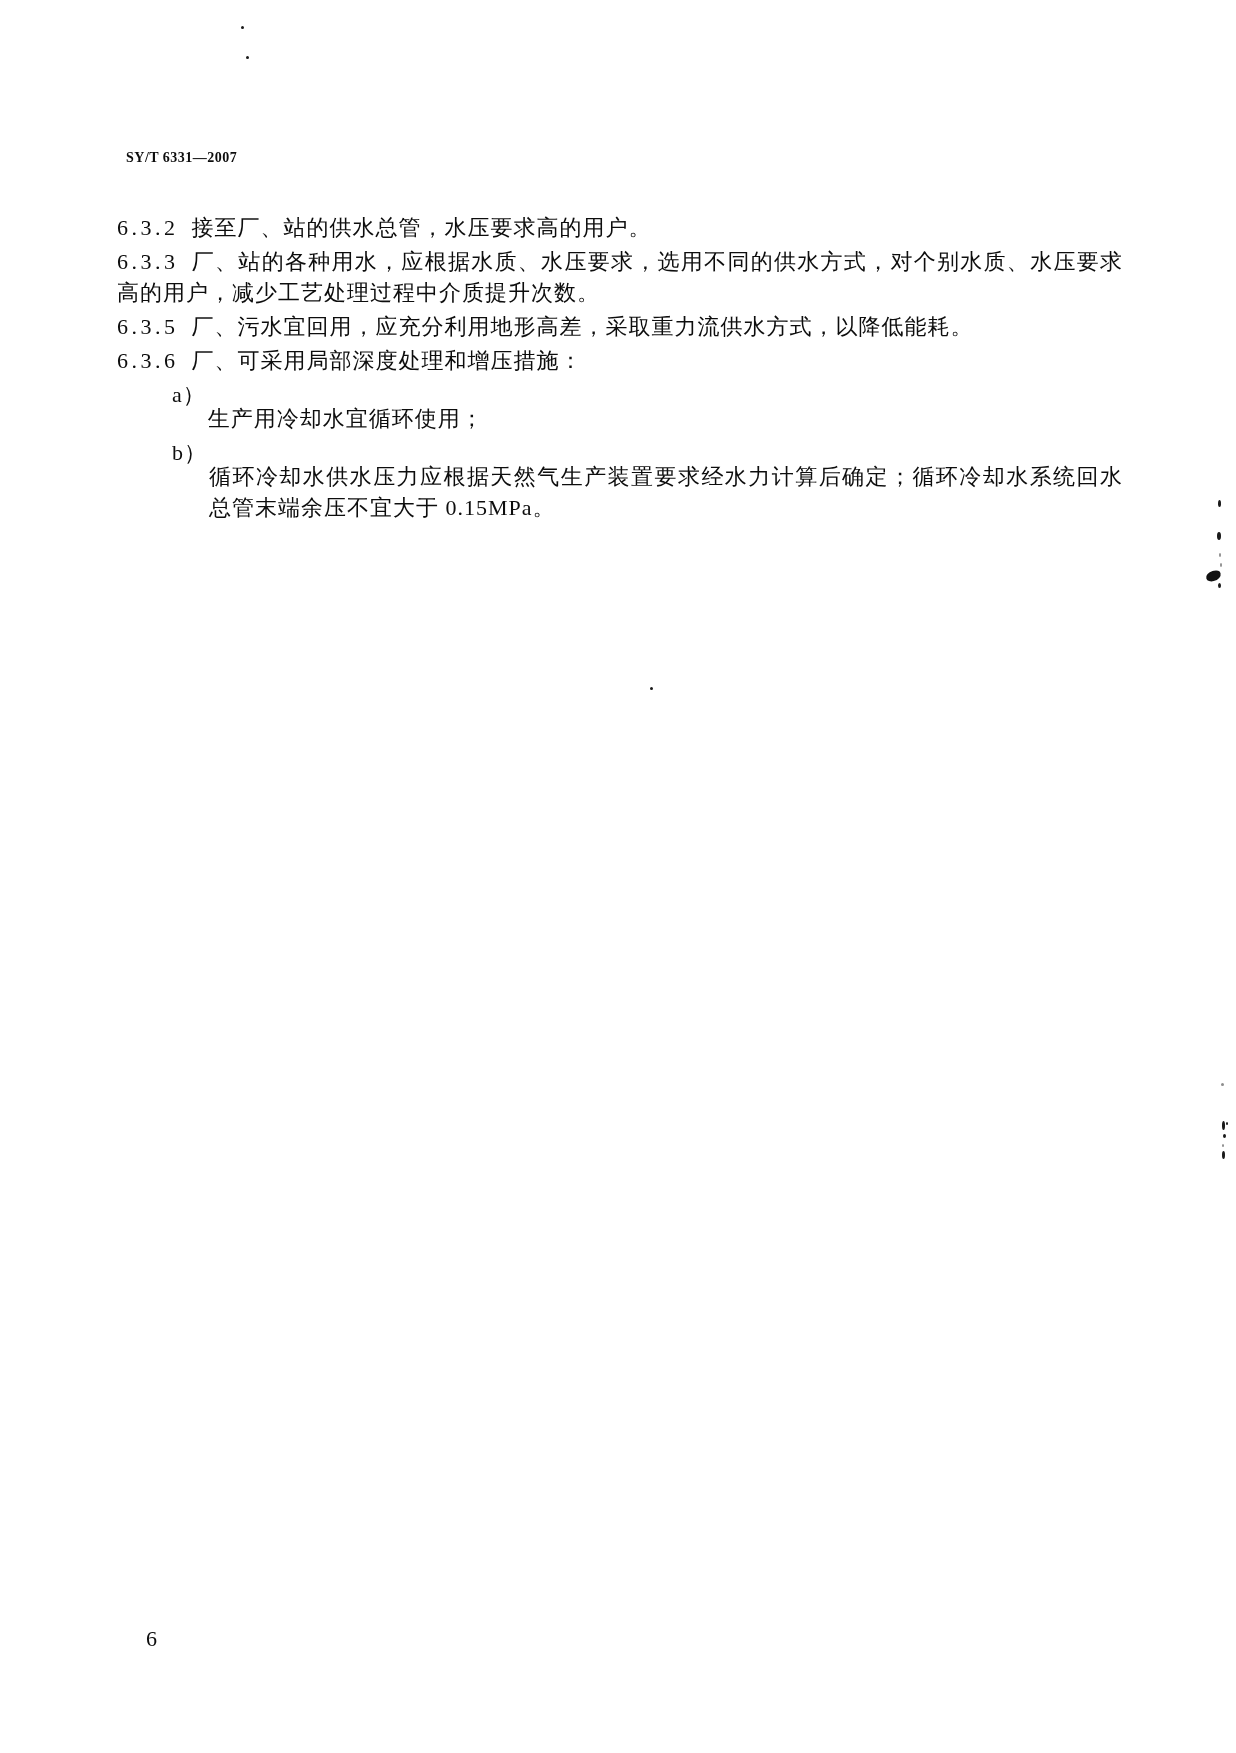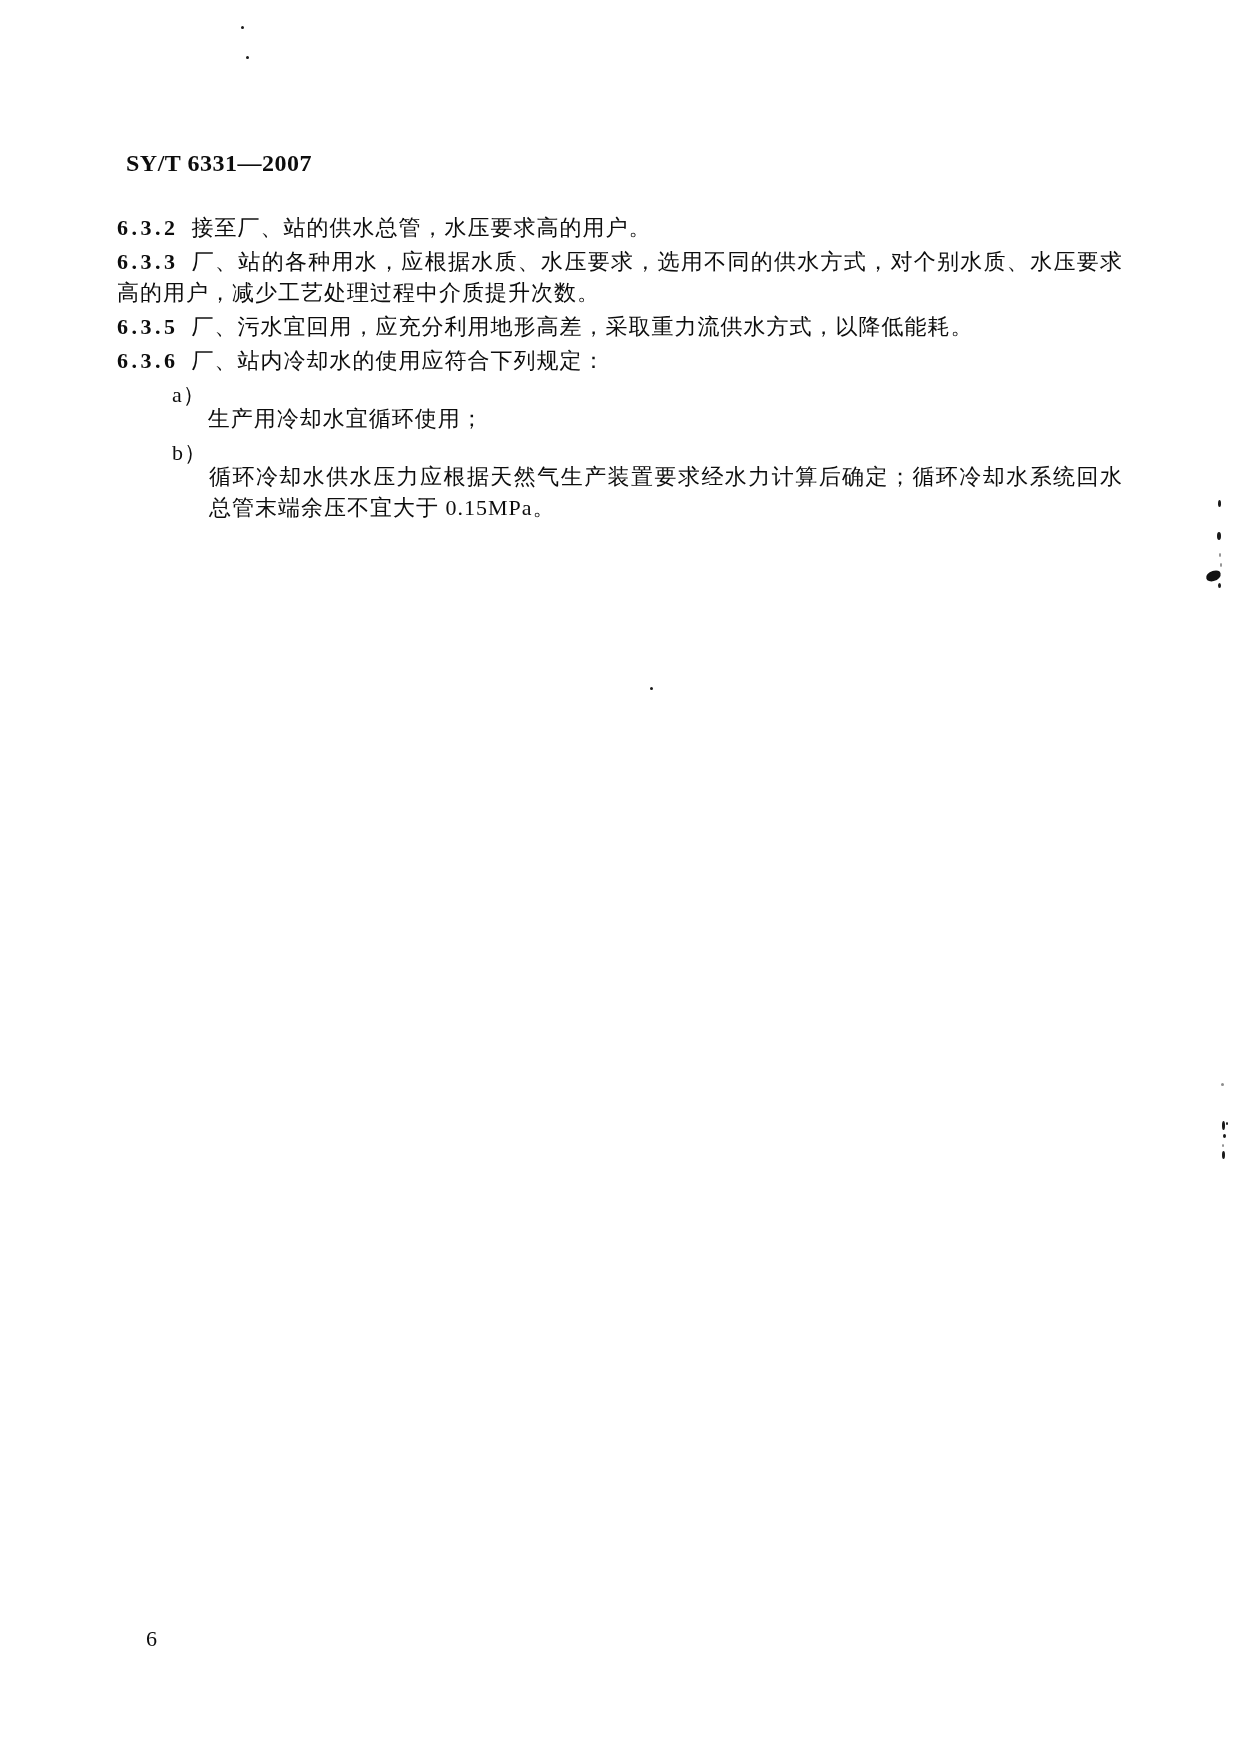--- a/index.html
+++ b/index.html
@@ -9,37 +9,37 @@
     position: relative;
     background: #ffffff;
     color: #0d0d0d;
     font-family: "Liberation Serif", "DejaVu Serif", serif;
     overflow: hidden;
   }
   .doc-header {
     position: absolute;
     left: 126px;
     top: 150px;
-    font-size: 24px;
+    font-size: 14px;
     font-weight: bold;
     letter-spacing: 0.5px;
     white-space: nowrap;
   }
   .content {
     position: absolute;
     left: 117px;
     top: 212px;
     width: 1006px;
     font-size: 22px;
     line-height: 31px;
     text-align: justify;
   }
   .clause { margin: 0 0 3px 0; }
   .num {
-    font-weight: bold;
+    font-weight: normal;
     letter-spacing: 3.5px;
     margin-right: 13px;
     white-space: nowrap;
   }
   .txt { letter-spacing: 1px; }
   .subitem { display: flex; margin: 0 0 3px 55px; }
   .sublabel { flex: none; letter-spacing: 1px; margin-right: 2px; }
   .subtxt { flex: 1; text-align: justify; letter-spacing: 1px; margin-top: 24px; }
   .page-number {
     position: absolute;
@@ -67,21 +67,21 @@
 
 <div class="content">
 
   <p class="clause"><span class="num">6.3.2</span><span class="txt">接至厂、站的供水总管，水压要求高的用户。</span></p>
 
   <p class="clause"><span class="num">6.3.3</span><span class="txt">厂、站的各种用水，应根据水质、水压要求，选用不同的供水方式，对个别水质、水压要求高的用户，减少工艺处理过程中介质提升次数。</span></p>
 
 
   <p class="clause"><span class="num">6.3.5</span><span class="txt">厂、污水宜回用，应充分利用地形高差，采取重力流供水方式，以降低能耗。</span></p>
 
-  <p class="clause"><span class="num">6.3.6</span><span class="txt">厂、站内冷却水的使用应符合下列规定：</span></p>
+  <p class="clause"><span class="num">6.3.6</span><span class="txt">厂、可采用局部深度处理和增压措施：</span></p>
 
   <div class="subitem">
     <span class="sublabel">a）</span>
     <span class="subtxt">生产用冷却水宜循环使用；</span>
   </div>
 
   <div class="subitem">
     <span class="sublabel">b）</span>
     <span class="subtxt">循环冷却水供水压力应根据天然气生产装置要求经水力计算后确定；循环冷却水系统回水总管末端余压不宜大于 0.15MPa。</span>
   </div>

